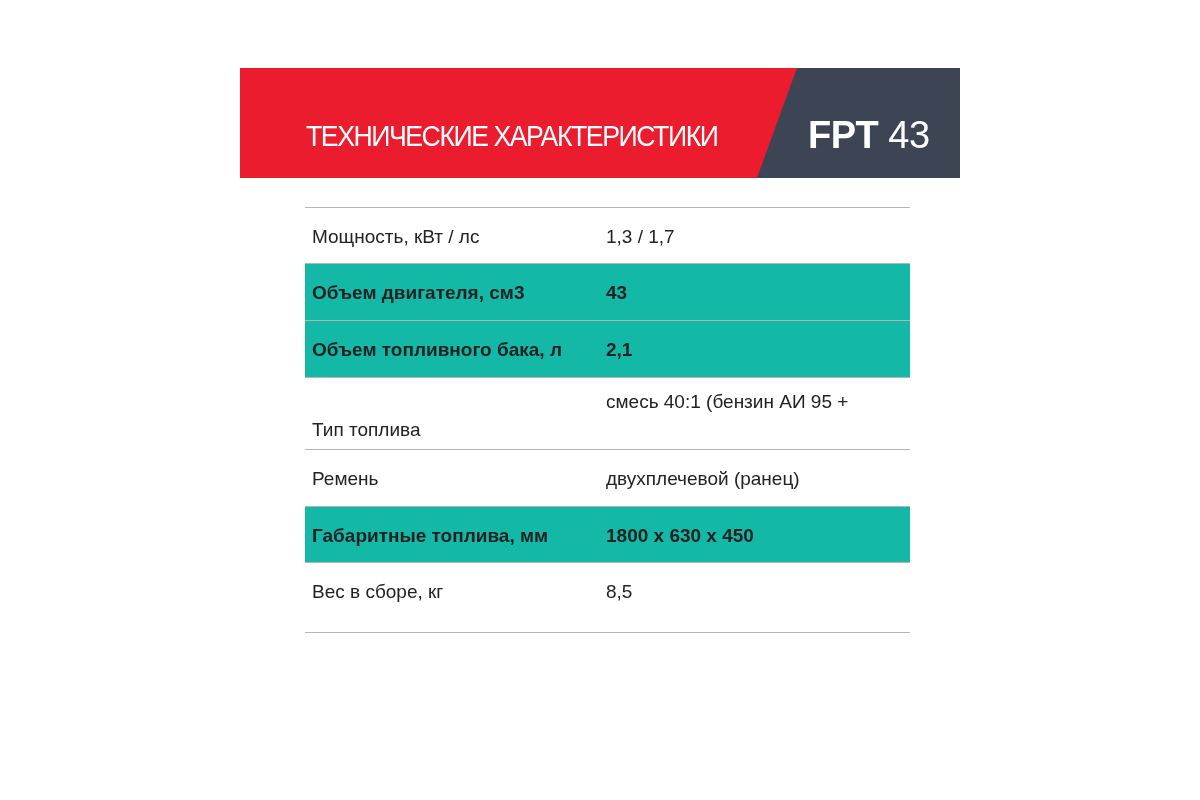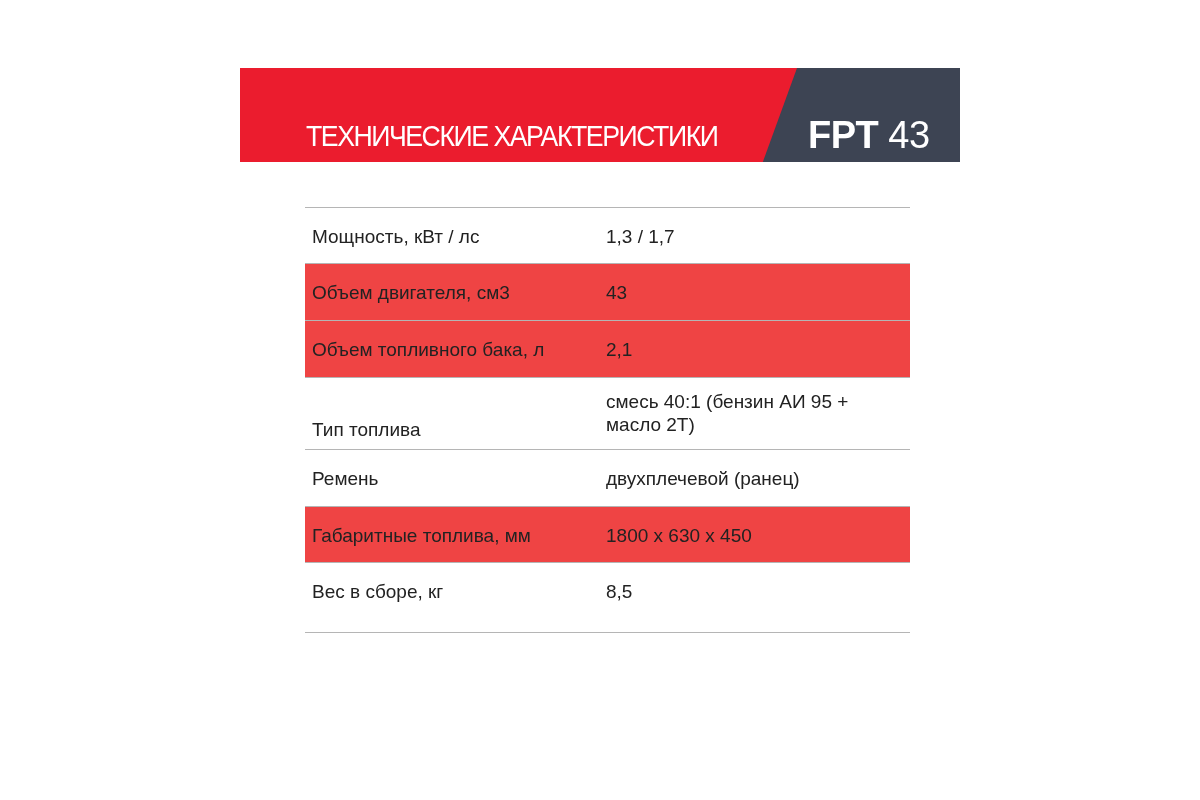--- a/index.html
+++ b/index.html
@@ -1,20 +1,20 @@
 <!DOCTYPE html>
 <html><head>
 <meta charset="utf-8">
 <style>
   * { box-sizing: border-box; margin: 0; padding: 0; }
   html, body { width: 1200px; height: 800px; background: #ffffff; overflow: hidden; }
   body { position: relative; font-family: "Liberation Sans", sans-serif; }
 
   .banner {
-    position: absolute; left: 240px; top: 68px; width: 720px; height: 94px;
+    position: absolute; left: 240px; top: 68px; width: 720px; height: 110px;
     background: #eb1c2e; overflow: hidden;
   }
   .banner-dark {
     position: absolute; left: 0; top: 0; width: 720px; height: 110px;
     background: #3d4453;
     clip-path: polygon(557px 0, 720px 0, 720px 110px, 517px 110px);
   }
   .banner-title {
     position: absolute; left: 66px; top: 52px;
     color: #ffffff; font-size: 29px; letter-spacing: -1.6px; font-weight: normal;
@@ -29,21 +29,21 @@
 
   .spec-table {
     position: absolute; left: 305px; top: 207px; width: 605px;
     border-top: 1.5px solid #b5b5b5;
   }
   .row {
     position: relative; display: flex; width: 605px;
     border-bottom: 1.5px solid #b5b5b5;
     color: #222222; font-size: 19px;
   }
-  .row.alt { background: #ef4444; }
+  .row.alt { background: #14b8a6; font-weight: bold; }
   .row .label { position: absolute; left: 7px; }
   .row .value { position: absolute; left: 292px; line-height: 23px; margin-left: 9px; }
 </style>
 </head>
 <body>
 
 <div class="banner">
   <div class="banner-dark"></div>
   <div class="banner-title">ТЕХНИЧЕСКИЕ ХАРАКТЕРИСТИКИ</div>
   <div class="model">
@@ -62,21 +62,20 @@
     <span class="value" style="top:17px">43</span>
   </div>
   <div class="row alt" style="height:57px">
     <span class="label" style="top:18px">Объем топливного бака, л</span>
     <span class="value" style="top:17px">2,1</span>
   </div>
   <div class="row" style="height:72px">
     <span class="label" style="top:41px">Тип топлива</span>
     <span class="value" style="top:12px">
       <span style="display:block">смесь 40:1 (бензин АИ 95 +</span>
-      <span style="display:block">масло 2Т)</span>
     </span>
   </div>
   <div class="row" style="height:57px">
     <span class="label" style="top:18px">Ремень</span>
     <span class="value" style="top:17px">двухплечевой  (ранец)</span>
   </div>
   <div class="row alt" style="height:56px">
     <span class="label" style="top:18px">Габаритные топлива, мм</span>
     <span class="value" style="top:17px">1800 x 630 x 450</span>
   </div>

